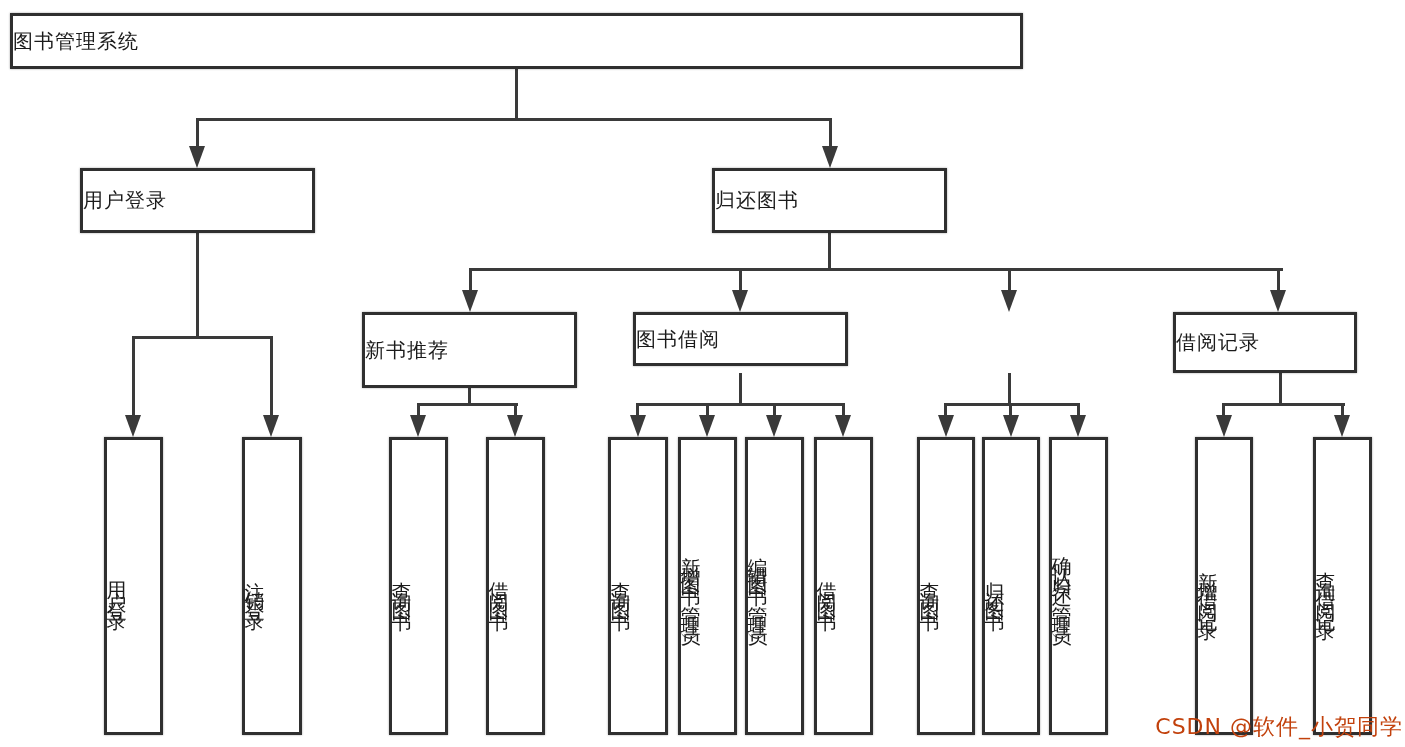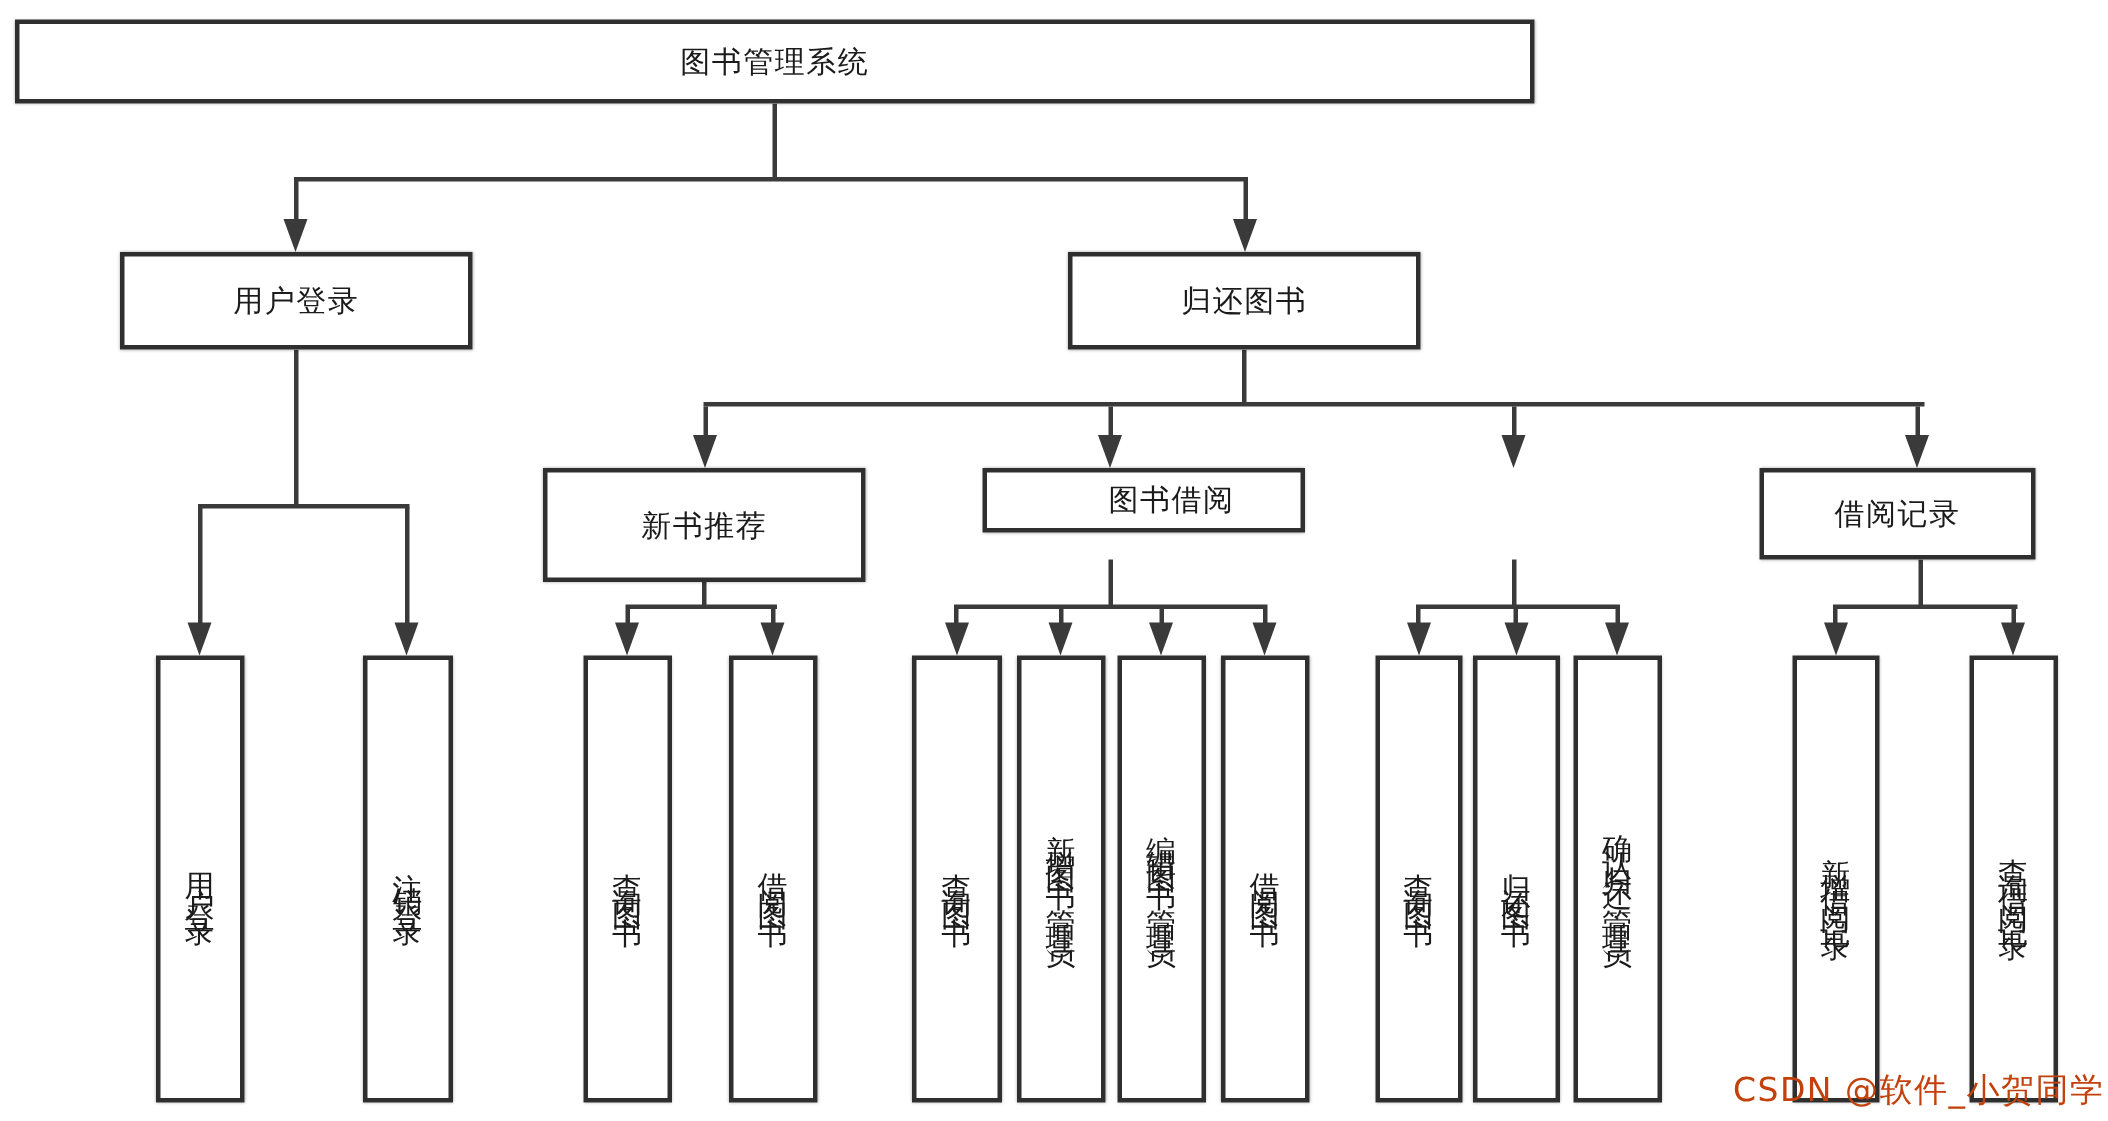--- a/index.html
+++ b/index.html
@@ -12,21 +12,21 @@
     overflow: hidden;
   }
   .box {
     position: absolute;
     box-sizing: border-box;
     background: #ffffff;
     border: 3px solid #2f2f2f;
     box-shadow: 0 0 2px rgba(0,0,0,0.35);
     display: flex;
     align-items: center;
-    justify-content: center;
+    justify-content: flex-start;
     font-size: 20px;
     color: #1b1b1b;
     z-index: 2;
   }
   .box .ht { letter-spacing: 1px; white-space: nowrap; }
   .box .vt {
     writing-mode: vertical-rl;
     text-orientation: mixed;
     letter-spacing: 10px;
     line-height: 1;
@@ -65,21 +65,21 @@
   </div>
 
   <div class="box" style="left:712px; top:168px; width:235px; height:65px;">
     <span class="ht">归还图书</span>
   </div>
 
   <div class="box" style="left:362px; top:312px; width:215px; height:76px;">
     <span class="ht">新书推荐</span>
   </div>
 
-  <div class="box" style="left:655px; top:312px; width:215px; height:43px;padding-left:37px;">
+  <div class="box" style="left:633px; top:312px; width:215px; height:54px;">
     <span class="ht">图书借阅</span>
   </div>
 
 
   <div class="box" style="left:1173px; top:312px; width:184px; height:61px;">
     <span class="ht">借阅记录</span>
   </div>
 
   <div class="box" style="left:104px; top:437px; width:59px; height:298px;">
     <span class="vt">用户登录</span>

